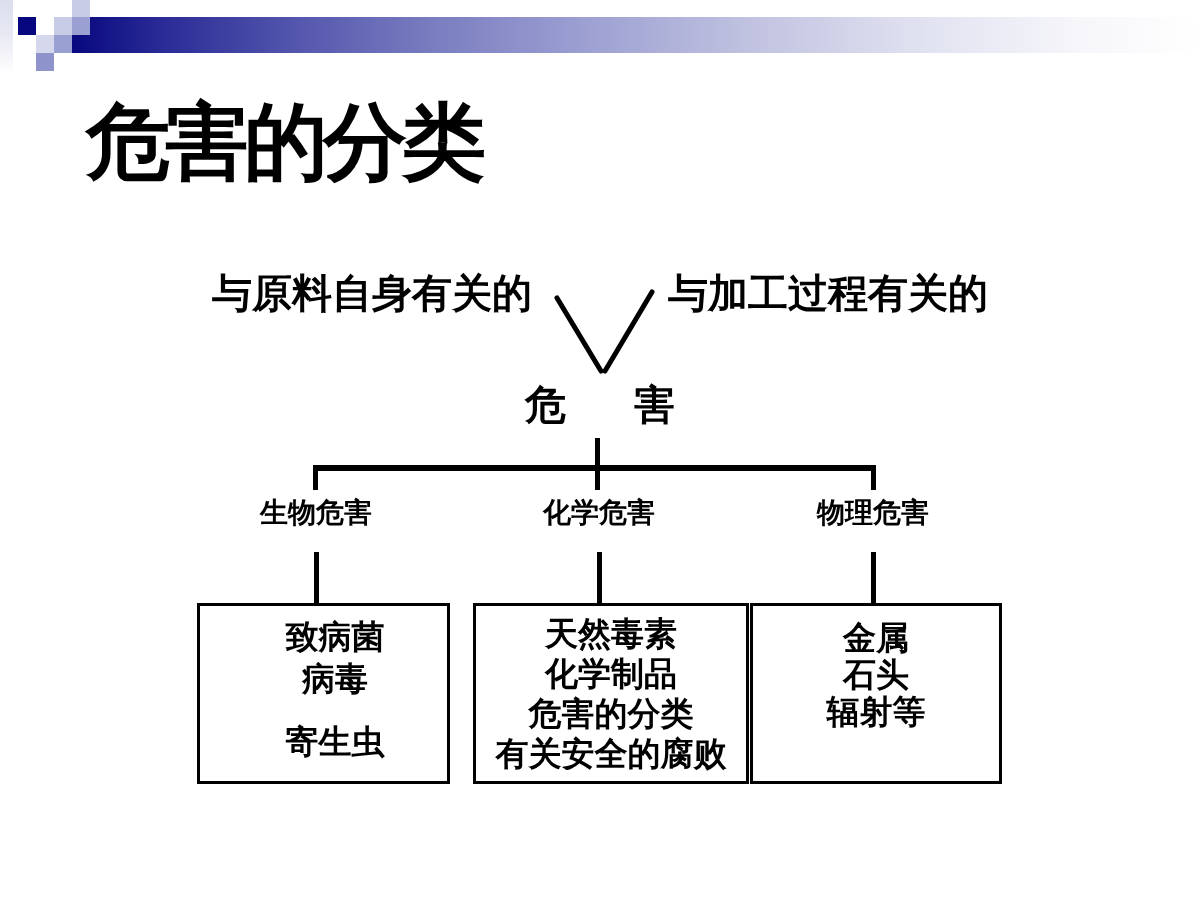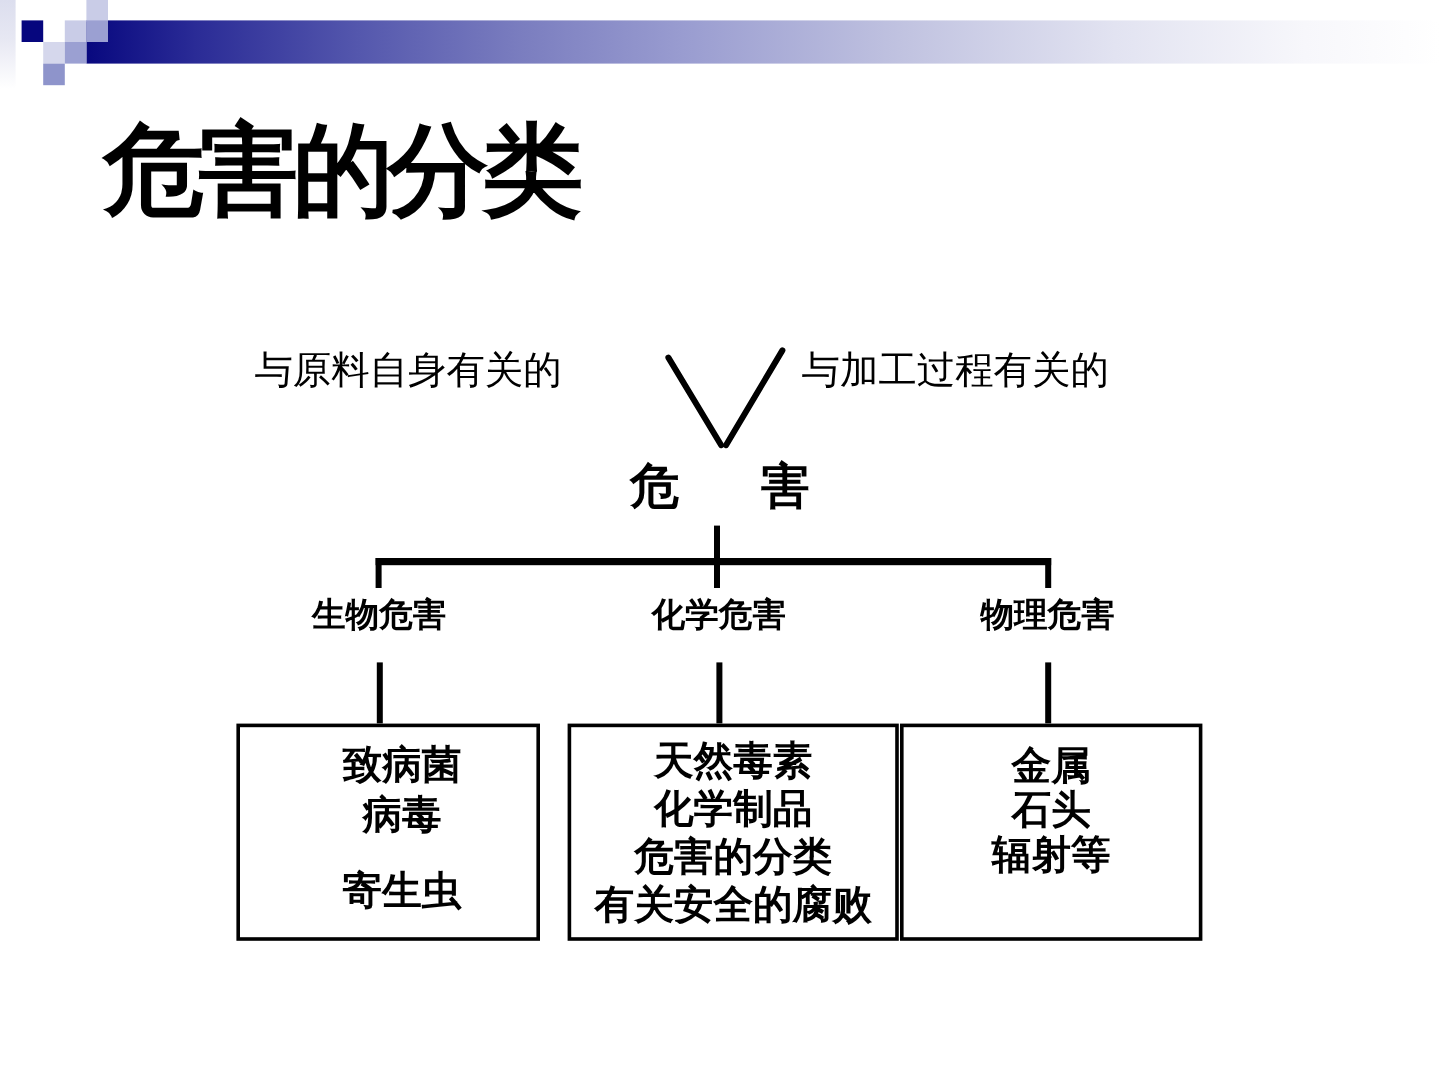--- a/index.html
+++ b/index.html
@@ -35,22 +35,22 @@
 
   
   .title {
     position: absolute; left: 70px; top: 82px; margin: 16px;
     font-size: 84px; font-weight: bold; letter-spacing: -5px;
     line-height: 1.05; white-space: nowrap;
   }
 
   
   .src-label {
-    position: absolute; top: 292px;
-    font-size: 32px; font-weight: normal; white-space: nowrap; line-height: 1.05;
+    position: absolute; top: 272px;
+    font-size: 40px; font-weight: bold; white-space: nowrap; line-height: 1.05;
   }
   .src-left  { left: 212px; }
   .src-right { left: 668px; }
 
   .v-lines { position: absolute; left: 540px; top: 288px; }
 
   .root-node {
     position: absolute; left: 460px; top: 383px; width: 280px;
     display: flex; justify-content: center; gap: 68px;
     font-family: "Liberation Serif", serif;

